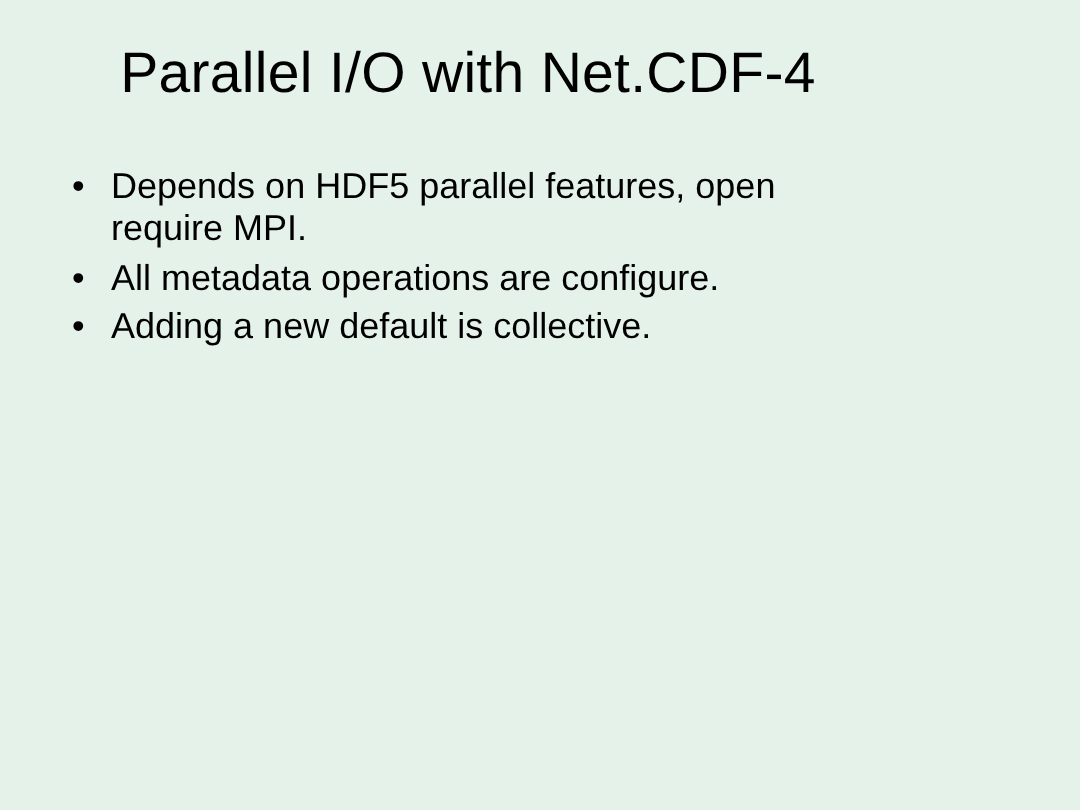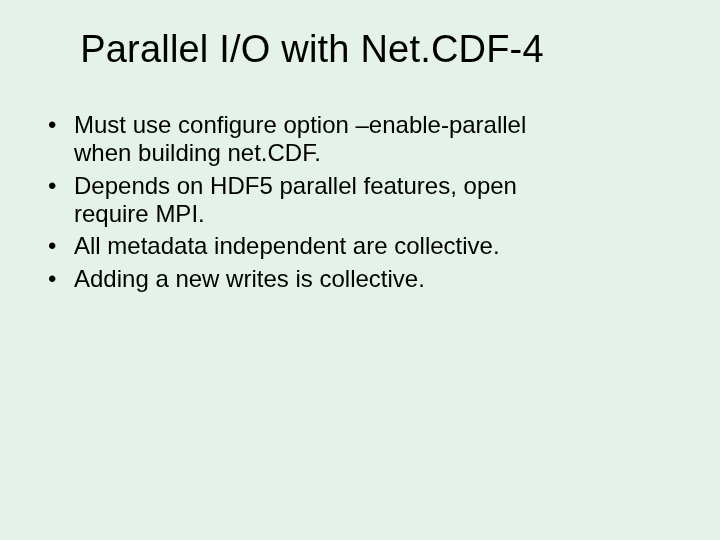--- a/index.html
+++ b/index.html
@@ -46,18 +46,17 @@
     top: 0;
     font-size: 24px;
   }
 </style>
 </head>
 <body>
 
 <div class="slide">
   <h1 class="title">Parallel I/O with Net.CDF-4</h1>
   <ul class="bullets">
-    <li>Must use configure option –enable-parallel when building net.CDF.</li>
     <li>Depends on HDF5 parallel features, open require MPI.</li>
-    <li>All metadata independent are collective.</li>
-    <li>Adding a new writes is collective.</li>
+    <li>All metadata operations are configure.</li>
+    <li>Adding a new default is collective.</li>
   </ul>
 </div>
 
 </body></html>

